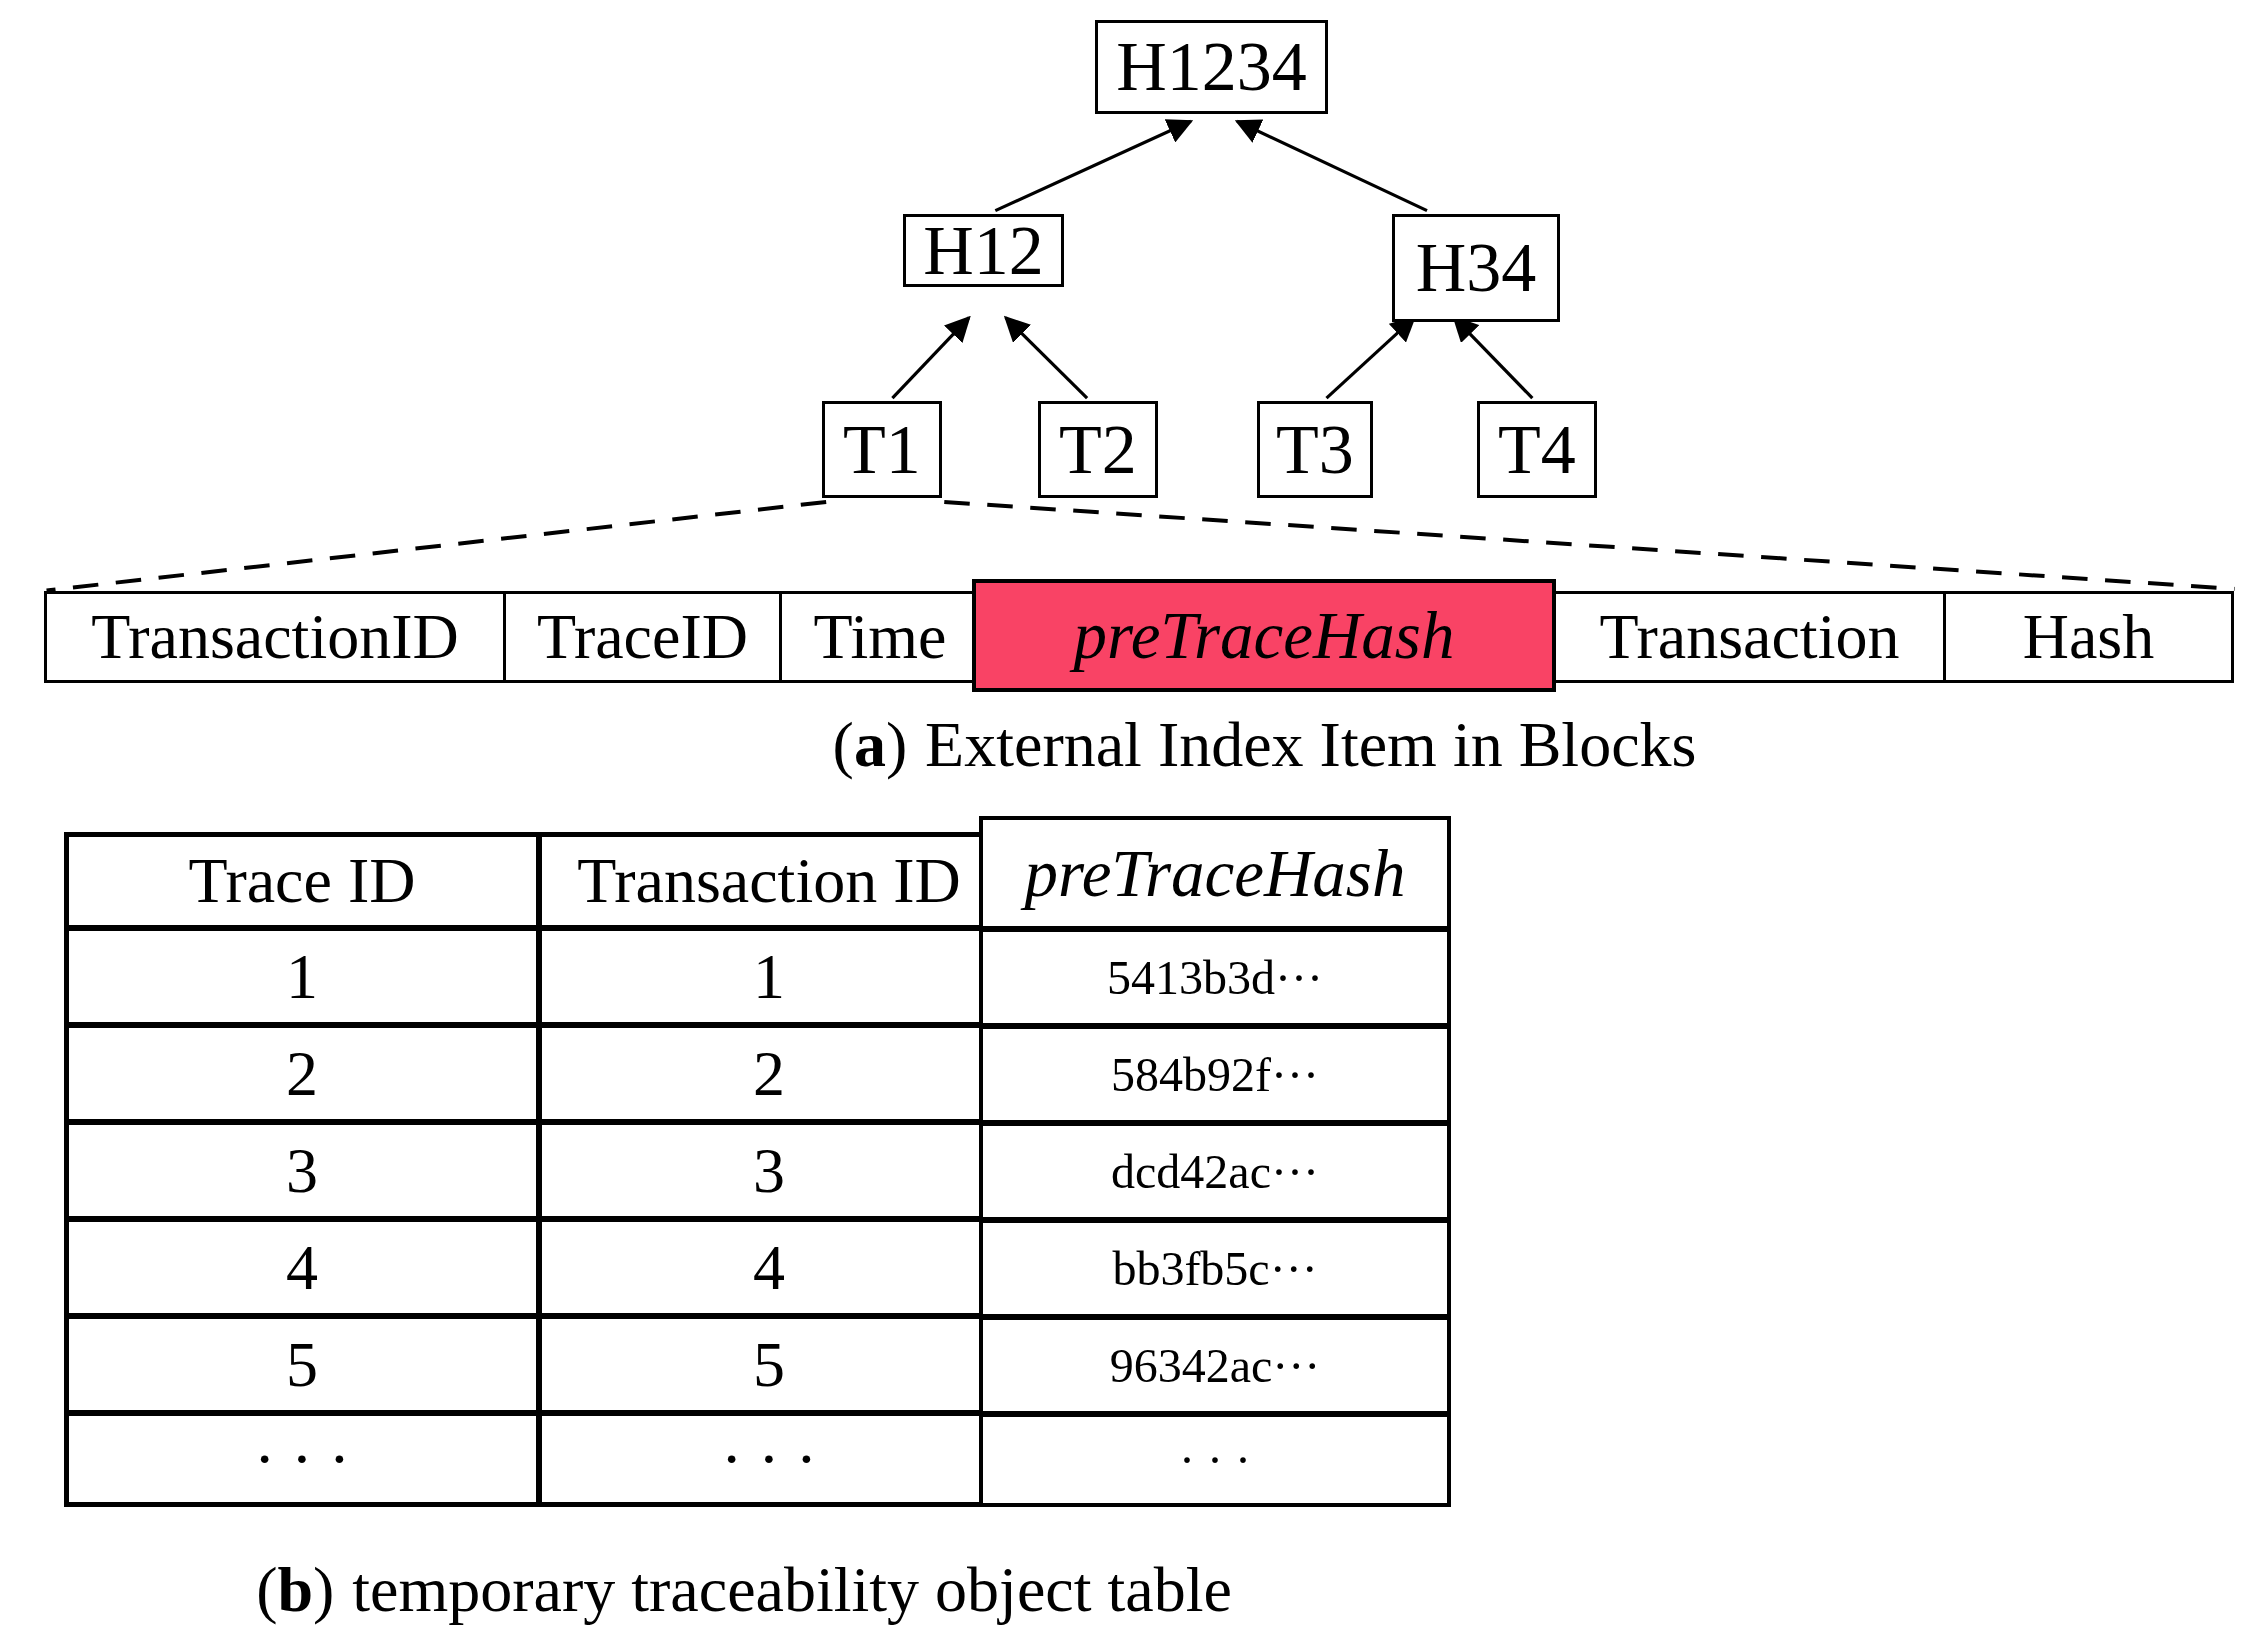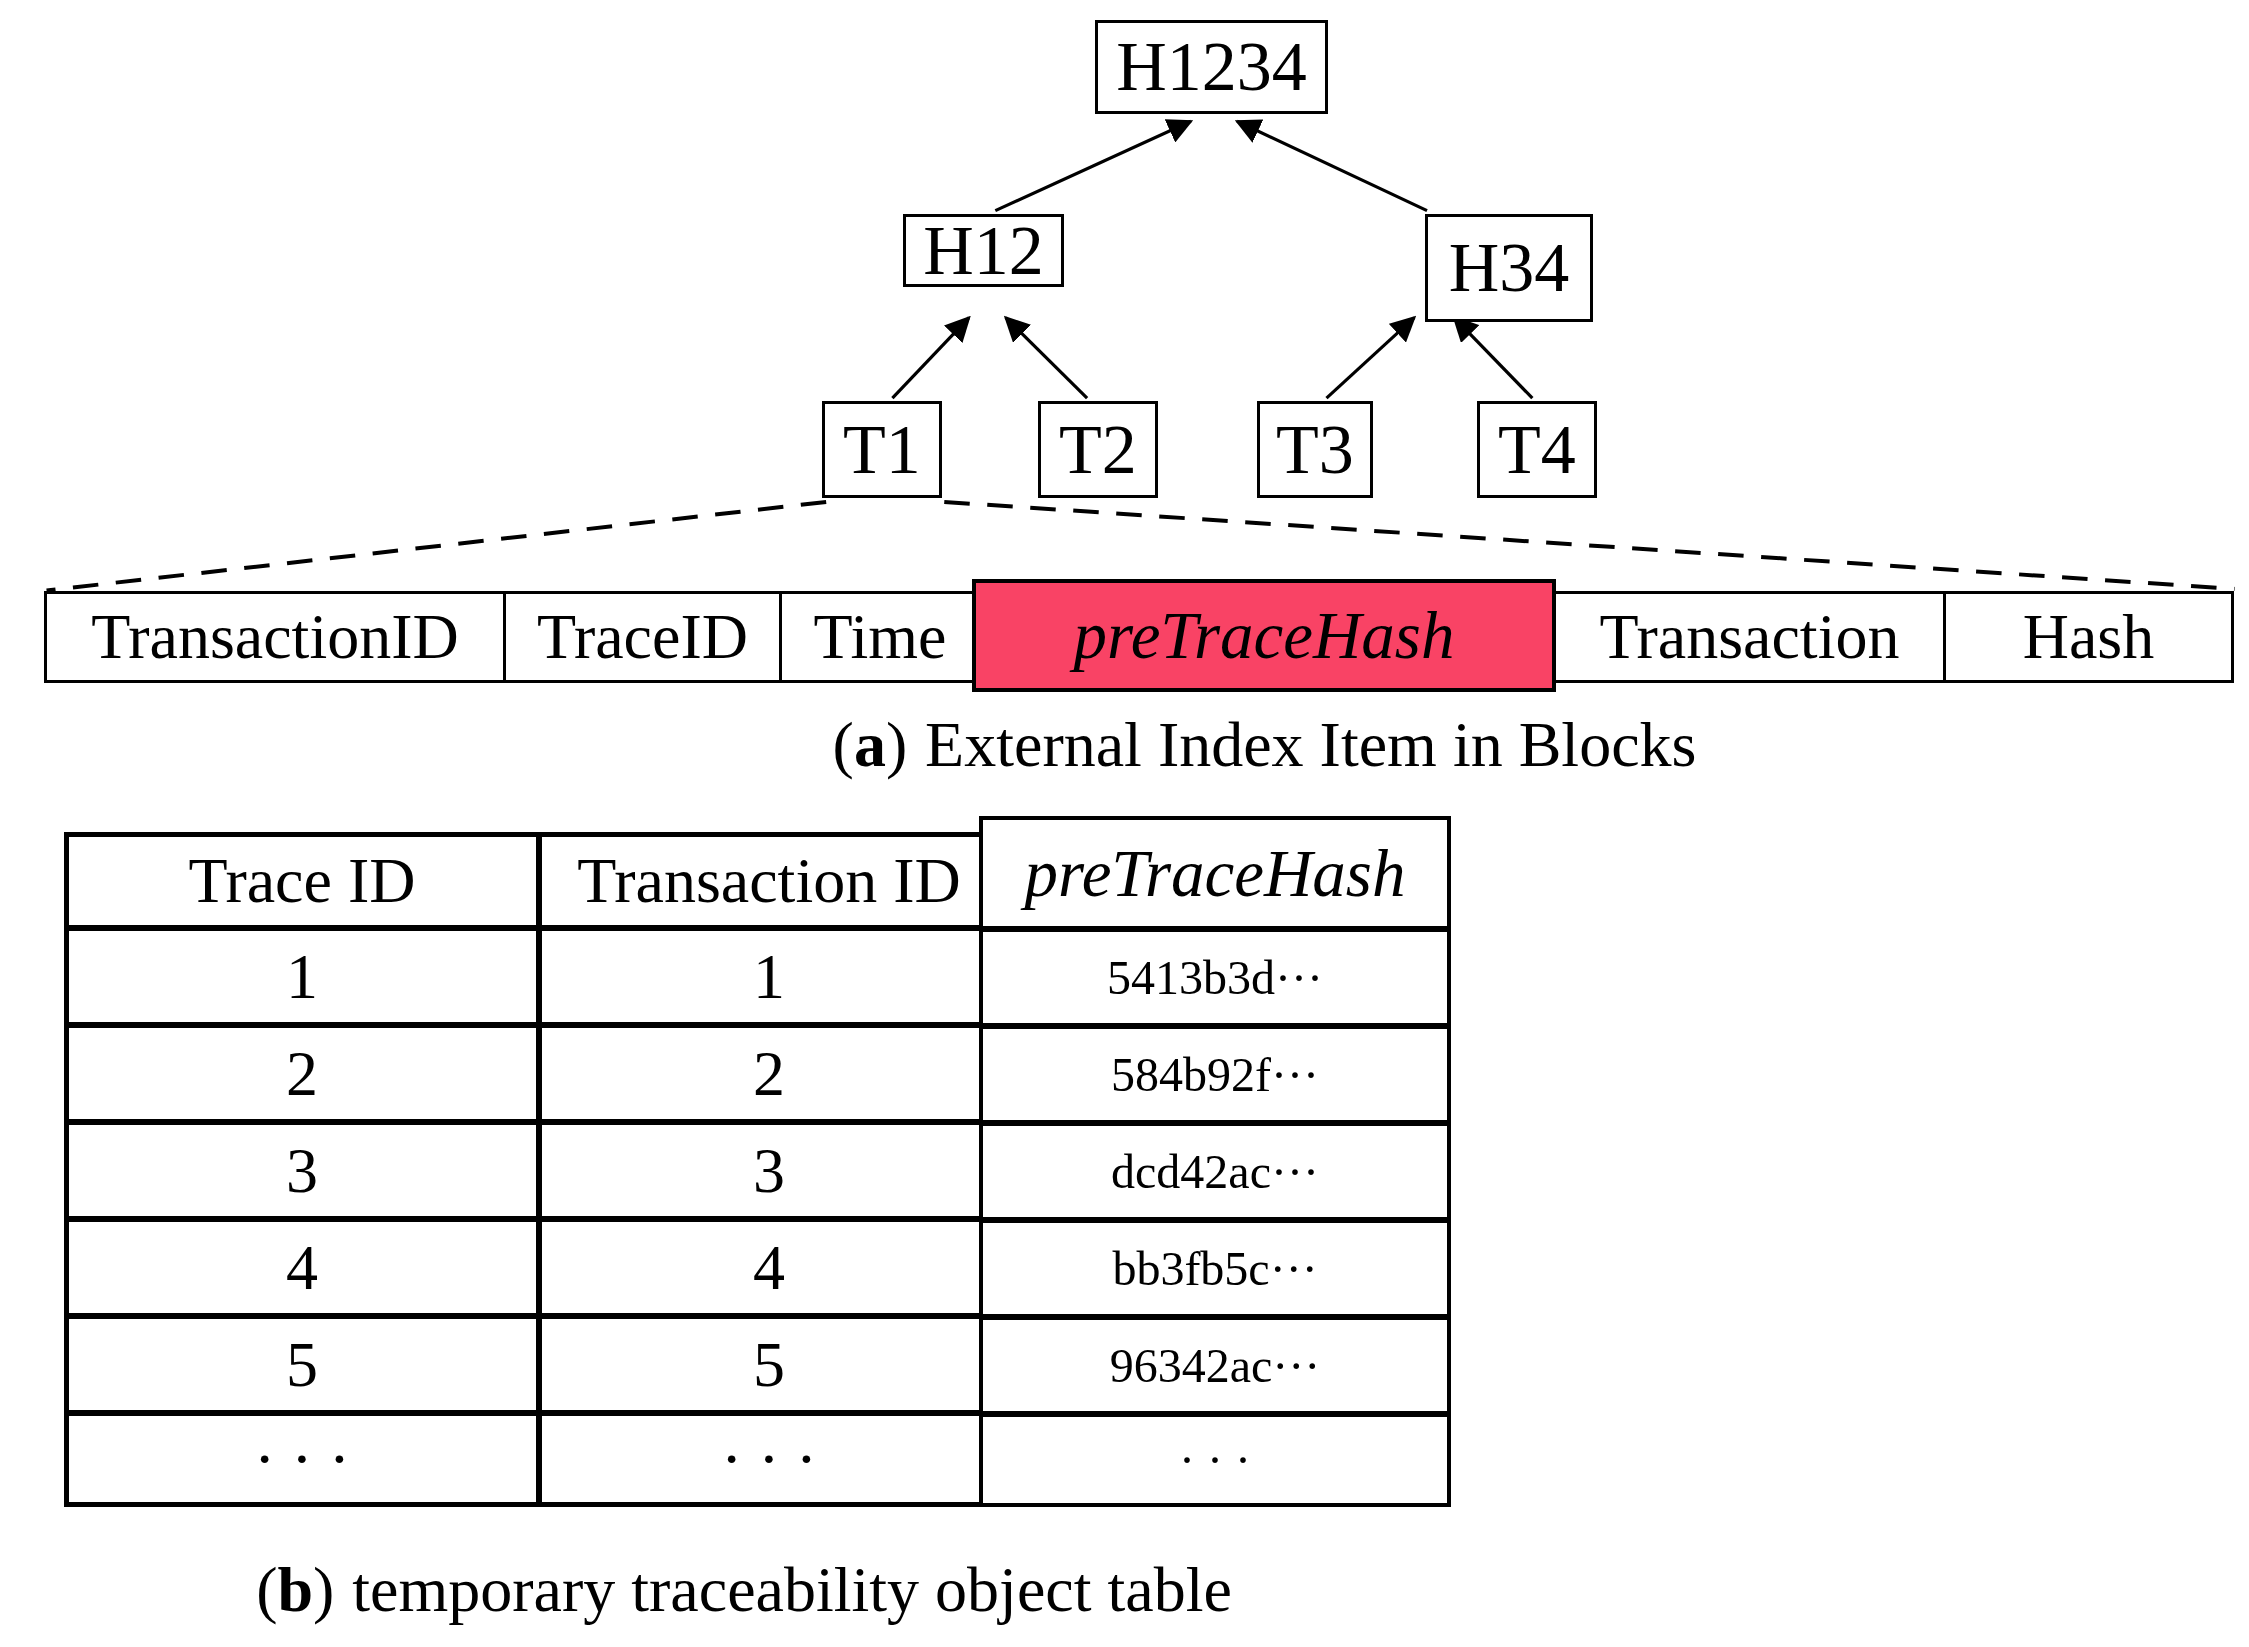--- a/index.html
+++ b/index.html
@@ -110,21 +110,21 @@
     <line x1="1118" y1="499" x2="1214" y2="398" stroke="#000" stroke-width="4" marker-end="url(#arrow)"></line>
     <line x1="1362" y1="499" x2="1260" y2="398" stroke="#000" stroke-width="4" marker-end="url(#arrow)"></line>
     <line x1="1662" y1="499" x2="1772" y2="398" stroke="#000" stroke-width="4" marker-end="url(#arrow)"></line>
     <line x1="1920" y1="499" x2="1822" y2="398" stroke="#000" stroke-width="4" marker-end="url(#arrow)"></line>
     <line x1="1035" y1="629" x2="58" y2="740" stroke="#000" stroke-width="5" stroke-dasharray="32 22"></line>
     <line x1="1183" y1="629" x2="2800" y2="738" stroke="#000" stroke-width="5" stroke-dasharray="32 22"></line>
   </svg>
 
   <div class="node" style="left:1095px;top:20px;width:233px;height:94px">H1234</div>
   <div class="node" style="left:903px;top:214px;width:161px;height:73px">H12</div>
-  <div class="node" style="left:1425px;top:214px;width:168px;height:108px">H34</div>
+  <div class="node" style="left:1392px;top:214px;width:168px;height:108px">H34</div>
   <div class="node" style="left:822px;top:401px;width:120px;height:97px">T1</div>
   <div class="node" style="left:1038px;top:401px;width:120px;height:97px">T2</div>
   <div class="node" style="left:1257px;top:401px;width:116px;height:97px">T3</div>
   <div class="node" style="left:1477px;top:401px;width:120px;height:97px">T4</div>
 
   <div class="rcell" style="left:44px;width:462px">TransactionID</div>
   <div class="rcell" style="left:503px;width:279px">TraceID</div>
   <div class="rcell" style="left:779px;width:202px">Time</div>
   <div class="rcell hl" style="left:972px;width:584px">preTraceHash</div>
   <div class="rcell" style="left:1553px;width:393px">Transaction</div>

